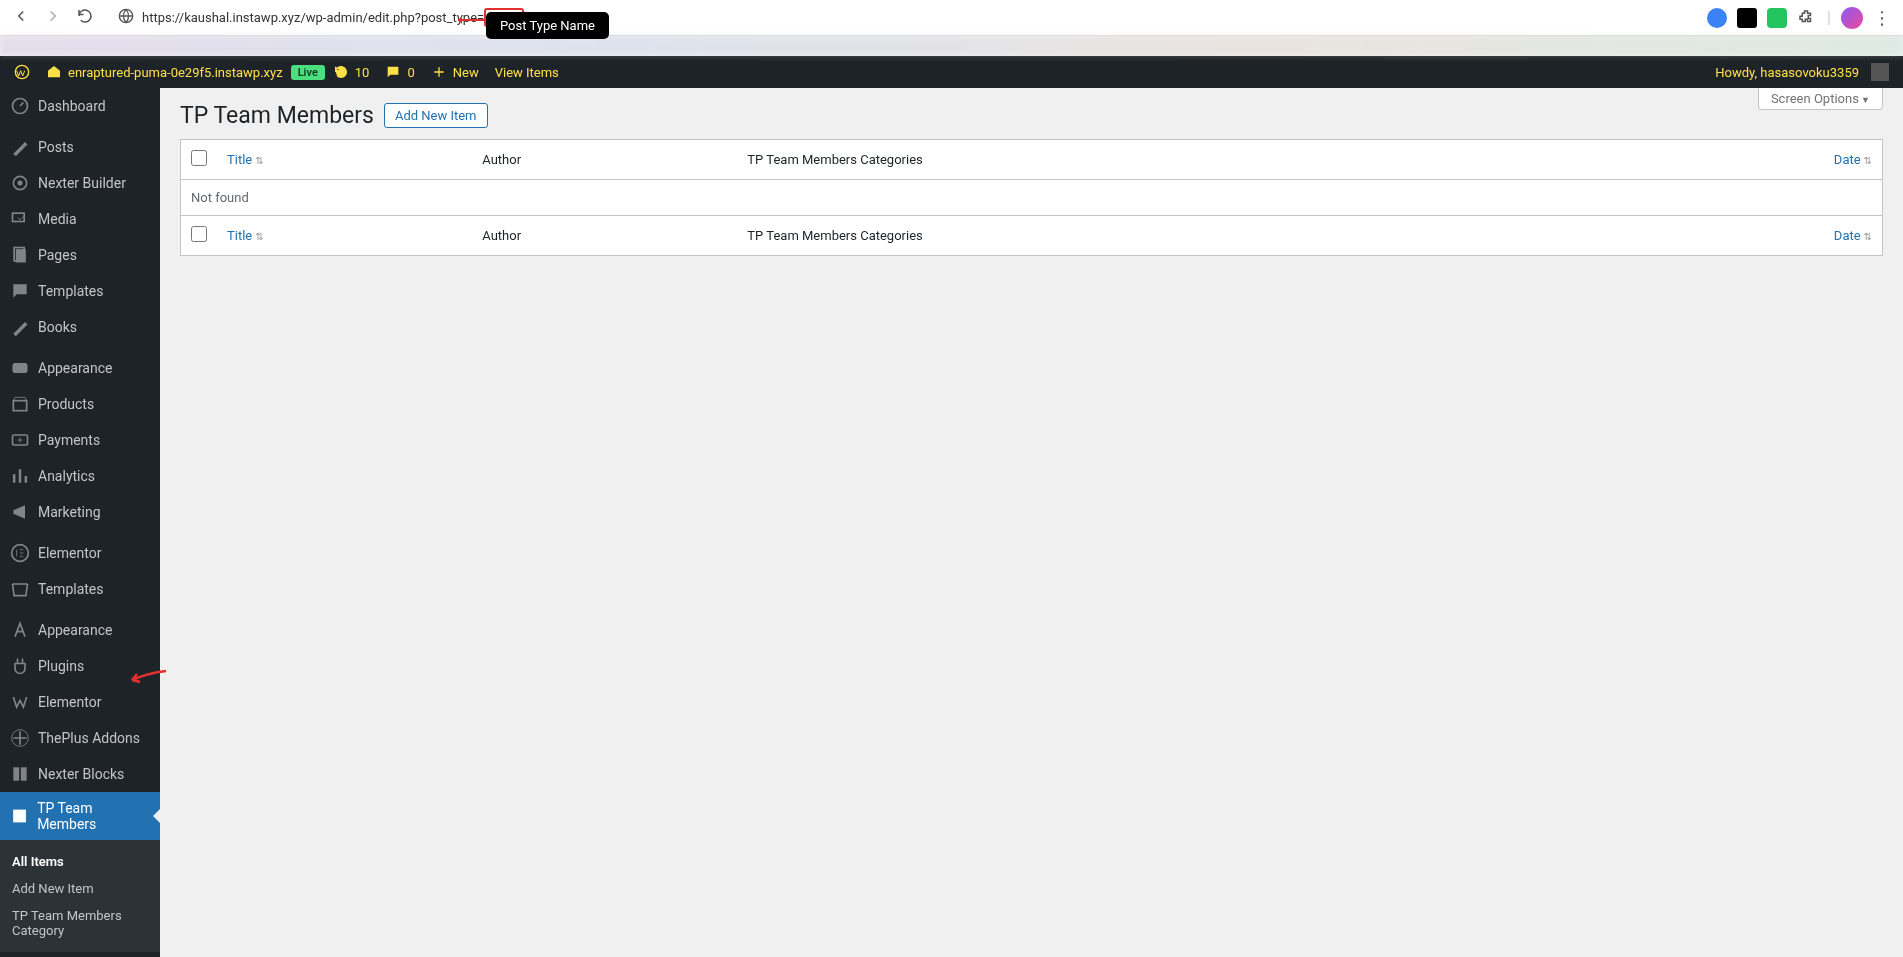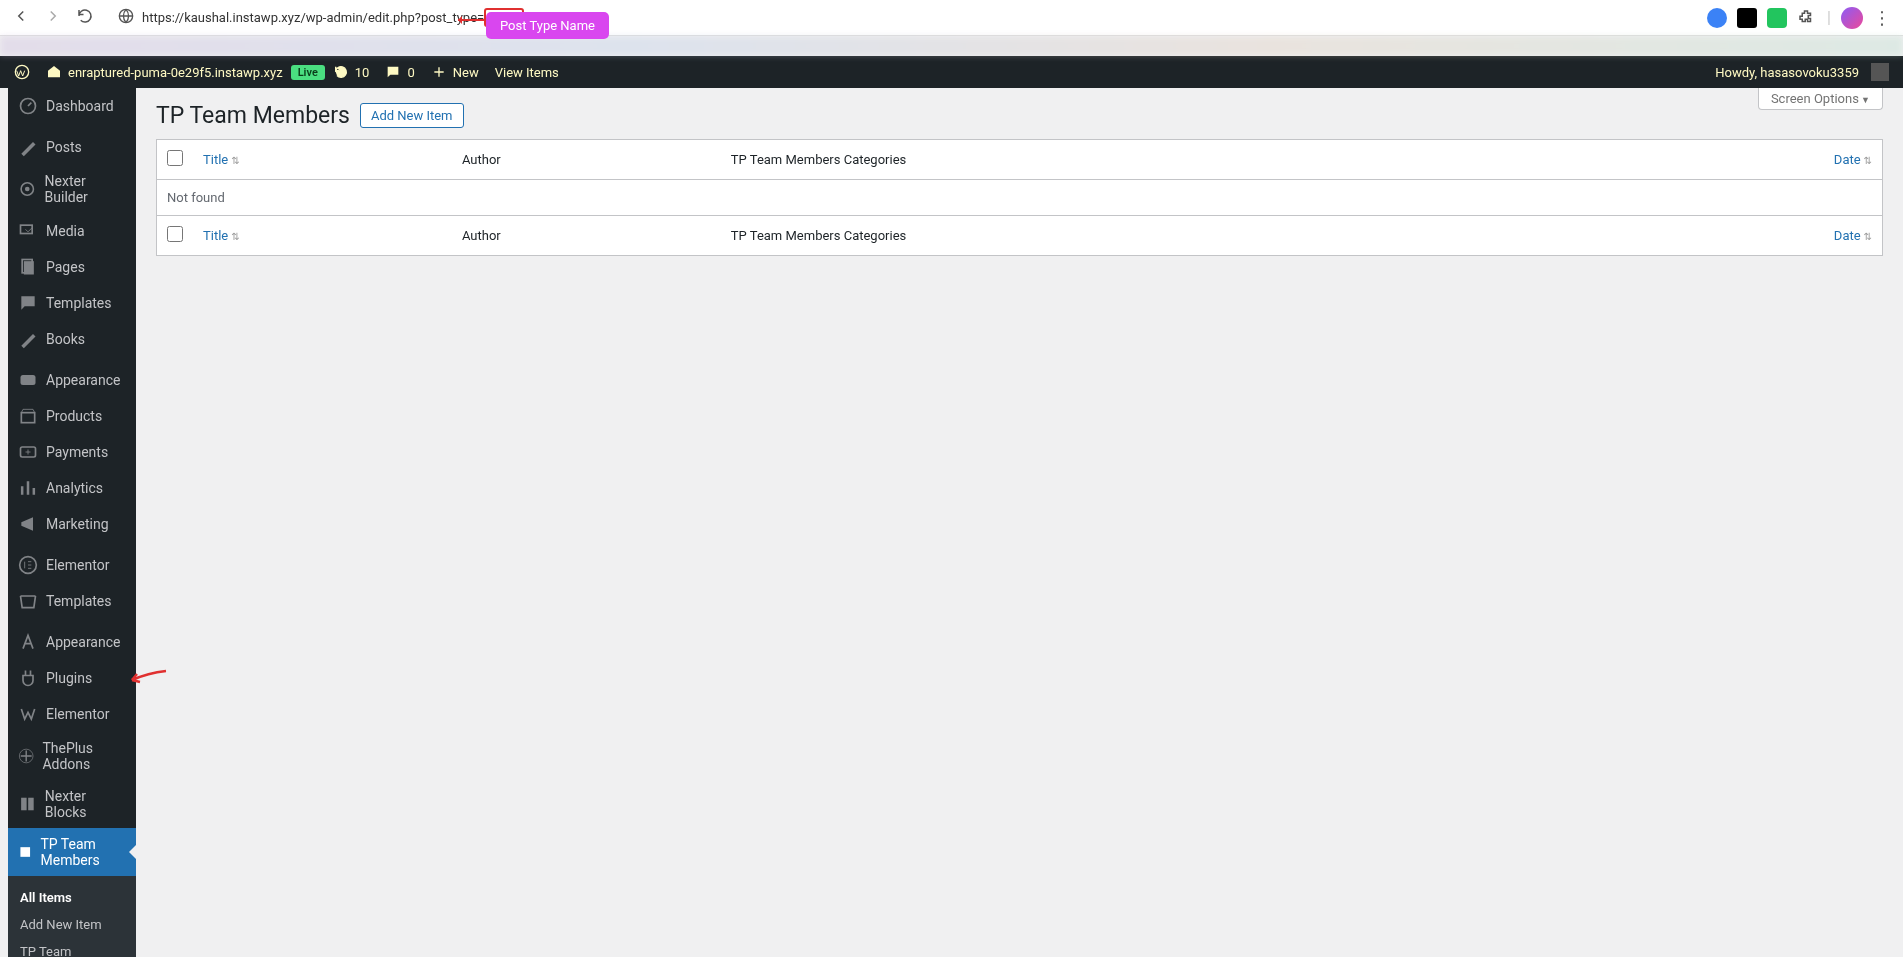--- a/index.html
+++ b/index.html
@@ -14,43 +14,43 @@
 .url-highlight { border: 2px solid #e03030; border-radius: 3px; padding: 0 3px; }
 .browser-right { display: flex; gap: 10px; align-items: center; }
 .browser-ext { width: 20px; height: 20px; border-radius: 50%; background: #3b82f6; }
 .browser-ext.sq { border-radius: 3px; background: #000; }
 .browser-ext.grn { background: #22c55e; border-radius: 4px; }
 .browser-ext.puz { background: transparent; color: #555; }
 .avatar-circ { width: 22px; height: 22px; border-radius: 50%; background: linear-gradient(135deg,#8b5cf6,#ec4899); }
 .browser-menu { color: #555; font-size: 18px; }
 
 
-.annotation-label { position: absolute; top: 12px; left: 486px; background: #d946ef; color: #fff; padding: 6px 14px; border-radius: 5px; font-size: 13px; z-index: 100; }
+.annotation-label { position: absolute; top: 12px; left: 486px; background: #000000; color: #fff; padding: 6px 14px; border-radius: 5px; font-size: 13px; z-index: 100; }
 .annotation-arrow1 { position: absolute; top: 19px; left: 458px; width: 28px; height: 2px; background: #e03030; z-index: 99; }
 .annotation-arrow1::before { content: ''; position: absolute; left: -4px; top: -3px; border: 4px solid transparent; border-right-color: #e03030; }
 
 .red-arrow { position: absolute; top: 668px; left: 128px; z-index: 100; }
 .red-arrow svg { width: 40px; height: 20px; }
 
 
 .blur-bar { height: 20px; background: linear-gradient(90deg, rgba(200,180,220,0.3), rgba(180,200,230,0.3), rgba(220,200,180,0.3), rgba(180,220,200,0.3)); filter: blur(3px); }
 
 
 .wp-adminbar { height: 32px; background: #1d2327; color: #c3c4c7; display: flex; align-items: center; font-size: 13px; padding: 0 6px; }
-.ab-item { display: flex; align-items: center; gap: 6px; padding: 0 8px; height: 32px; color: #fef9c3; cursor: pointer; }
+.ab-item { display: flex; align-items: center; gap: 6px; padding: 0 8px; height: 32px; color: #fde047; cursor: pointer; }
 .ab-item svg { width: 16px; height: 16px; fill: currentColor; }
 .live-badge { background: #4ade80; color: #0a3d1a; padding: 1px 7px; border-radius: 3px; font-size: 11px; font-weight: 600; }
 .ab-right { margin-left: auto; display: flex; align-items: center; }
 .ab-avatar { width: 18px; height: 18px; background: #555; margin-left: 6px; }
 
 
 .admin-wrap { display: flex; height: calc(100vh - 88px); }
 
 
-.adminmenu { width: 128px; background: #1d2327; color: #c3c4c7; font-size: 14px; overflow-y: auto; flex-shrink: 0; margin-left: 8px; }
+.adminmenu { width: 160px; background: #1d2327; color: #c3c4c7; font-size: 14px; overflow-y: auto; flex-shrink: 0; }
 .menu-item { display: flex; align-items: center; gap: 8px; padding: 8px 10px; cursor: pointer; color: #c3c4c7; }
 .menu-item.current { background: #2271b1; color: #fff; position: relative; }
 .menu-item.current::after { content: ''; position: absolute; right: -1px; top: 50%; transform: translateY(-50%); border: 8px solid transparent; border-right-color: #f0f0f1; }
 .menu-item svg { width: 20px; height: 20px; fill: currentColor; opacity: 0.6; }
 .menu-item.current svg { opacity: 1; }
 .menu-sep { height: 5px; }
 .submenu { background: #2c3338; padding: 8px 0; }
 .submenu-item { padding: 6px 12px; font-size: 13px; color: #c3c4c7; cursor: pointer; }
 .submenu-item.current { color: #fff; font-weight: 600; }
 

